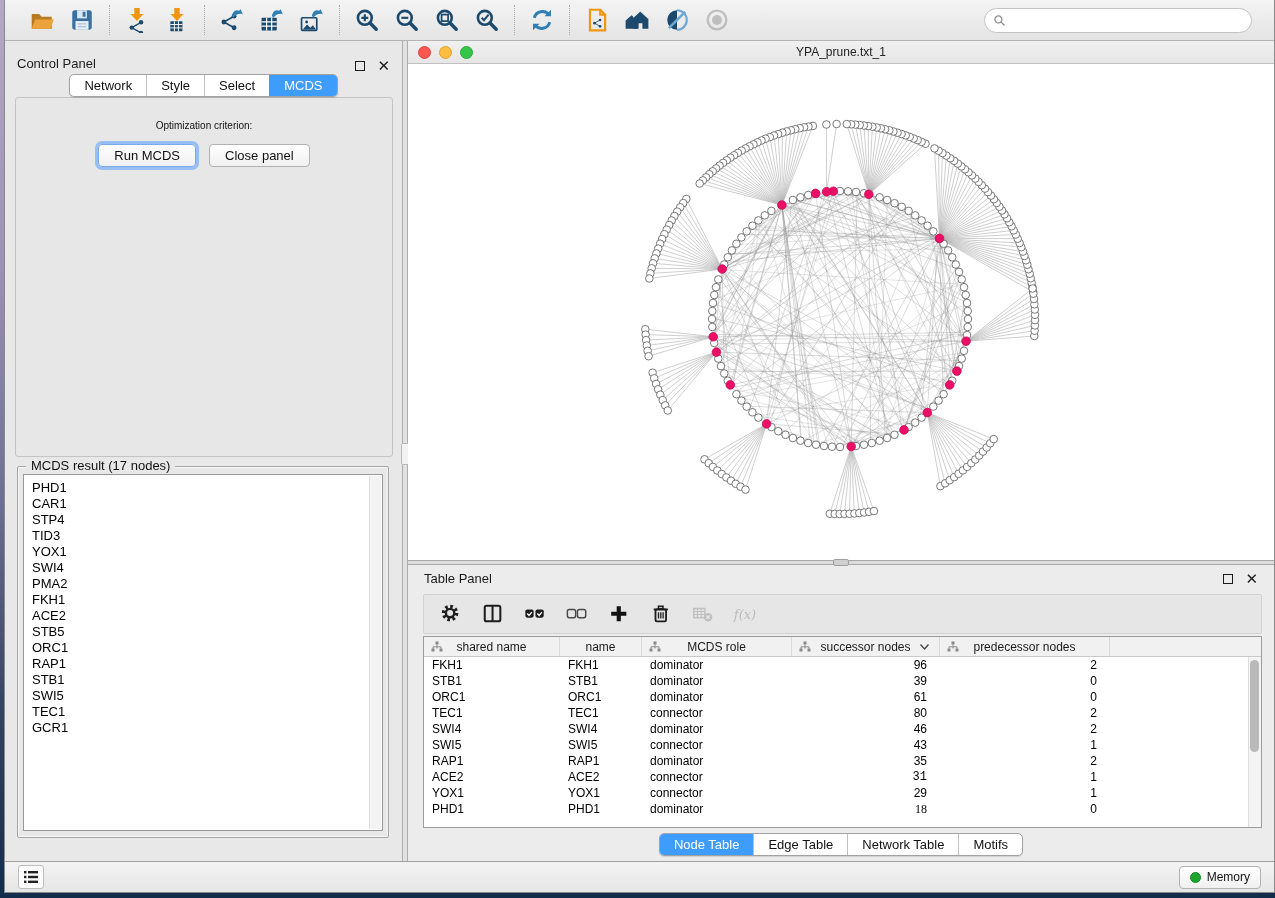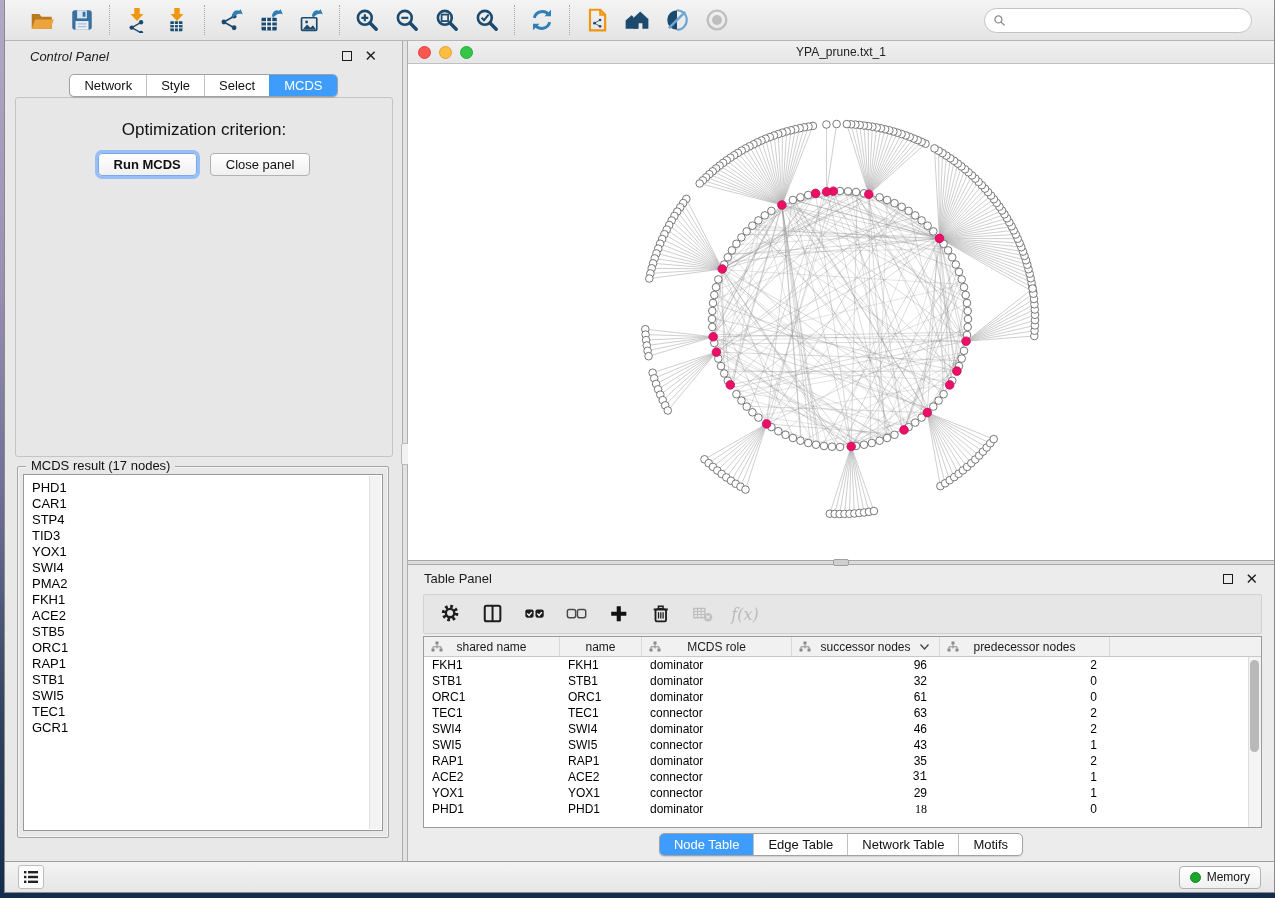--- a/index.html
+++ b/index.html
@@ -19,45 +19,45 @@
   .tb-spacer{flex:1;}
   .searchbox{width:268px;height:25px;background:#fff;border:1px solid #c3c3c3;border-radius:13px;
     display:flex;align-items:center;padding:0 8px;gap:5px;margin-right:12px;}
   .searchbox input{border:none;outline:none;flex:1;font-size:12px;background:transparent;}
   
   .main{flex:1;display:flex;min-height:0;}
   .vsplit{width:6px;background:#e2e2e2;border-left:1px solid #adadad;border-right:1px solid #adadad;position:relative;flex:0 0 auto;}
   .vsplit-handle{position:absolute;left:-2px;top:402px;width:9px;height:22px;background:#f2f2f2;border:1px solid #b9b9b9;border-radius:2px;}
   
   .cpanel{width:397px;flex:0 0 auto;background:#e8e8e8;position:relative;}
-  .cp-title-row{height:30px;display:flex;align-items:center;padding:0 25px;font-style:italic;}
+  .cp-title-row{height:30px;display:flex;align-items:flex-end;padding:0 12px;}
   .cp-title{font-size:13px;color:#1b1b1b;}
   .win-ctrls{margin-left:auto;display:flex;align-items:center;gap:12px;}
   .float-ico{width:10px;height:10px;border:1.6px solid #1a1a1a;display:inline-block;}
   .close-ico{font-size:15px;font-weight:bold;color:#1a1a1a;line-height:10px;}
   .cp-tabs-row{display:flex;justify-content:center;margin-top:3px;position:relative;z-index:2;}
   .seg{display:inline-flex;background:#fff;border:1px solid #a2a2a2;border-radius:5px;overflow:hidden;font-size:13px;
     box-shadow:0 1px 1px rgba(0,0,0,.12);}
   .seg>div{padding:3px 14px;border-left:1px solid #c2c2c2;color:#111;white-space:nowrap;}
   .seg>div:first-child{border-left:none;}
   .seg>div.active{background:#3e9cfd;color:#fff;border-left-color:#3e9cfd;}
   .cp-inset{position:absolute;left:10px;right:9px;top:56px;height:360px;background:#e7e7e7;
     border:1px solid #c4c4c4;border-radius:3px;}
-  .opt-label{text-align:center;font-size:17px;color:#111;margin-top:22px;}
+  .opt-label{text-align:center;font-size:10px;color:#111;margin-top:22px;}
   .combo{margin:9px 34px 0 36px;height:24px;background:#fff;border:1px solid #ababab;border-radius:5px;
     display:flex;align-items:center;box-shadow:0 1px 1px rgba(0,0,0,.10);}
   .combo .txt{flex:1;font-size:13px;padding:0 10px;color:#111;white-space:nowrap;overflow:hidden;}
   .combo .step{width:19px;height:22px;border-radius:0 4px 4px 0;background:linear-gradient(#72b4fd,#2a7cf7);
     display:flex;flex-direction:column;align-items:center;justify-content:center;gap:3px;}
   .tri-up{width:0;height:0;border-left:3.5px solid transparent;border-right:3.5px solid transparent;border-bottom:4.5px solid #fff;}
   .tri-dn{width:0;height:0;border-left:3.5px solid transparent;border-right:3.5px solid transparent;border-top:4.5px solid #fff;}
   .cp-buttons{display:flex;justify-content:center;gap:13px;margin-top:13px;}
   .btn{background:linear-gradient(#ffffff,#f0f0f0);border:1px solid #b2b2b2;border-radius:4px;
     font-size:13px;padding:3px 15px;color:#111;}
-  .btn.focusring{box-shadow:0 0 0 3px rgba(108,168,255,.65);border-color:#7aa8e8;font-weight:bold;}
+  .btn.focusring{box-shadow:0 0 0 3px rgba(108,168,255,.65);border-color:#7aa8e8;}
   .groupbox{position:absolute;left:12px;right:13px;top:425px;height:372px;border:1px solid #a5a5a5;border-radius:2px;
     box-shadow:inset 0 0 0 1px #f6f6f6;}
   .groupbox .gb-title{position:absolute;top:-9px;left:8px;background:#e8e8e8;padding:0 5px;font-size:13px;color:#111;}
   .gb-list{position:absolute;left:5px;right:5px;top:7px;bottom:6px;background:#fff;border:1px solid #989898;overflow:hidden;}
   .gb-scroll{position:absolute;top:1px;bottom:1px;right:1px;width:12px;background:#f3f3f3;border-left:1px solid #e0e0e0;}
   .gb-items{padding:5px 8px;font-size:13px;line-height:16px;color:#000;}
   
   .right{flex:1;display:flex;flex-direction:column;min-width:0;background:#ececec;}
   .net-window{height:520px;flex:0 0 auto;display:flex;flex-direction:column;border-bottom:1px solid #a8a8a8;}
   .net-titlebar{height:23px;background:linear-gradient(#f0f0f0,#e6e6e6);border-bottom:1px solid #c0c0c0;
@@ -73,21 +73,21 @@
   .hsplit-handle{position:absolute;left:50%;top:-2px;width:16px;height:7px;margin-left:-8px;background:#cfcfcf;border:1px solid #a0a0a0;border-radius:2px;}
   
   .tpanel{flex:1;display:flex;flex-direction:column;background:#ececec;min-height:0;}
   .tp-title-row{height:27px;display:flex;align-items:center;padding:0 16px;flex:0 0 auto;}
   .tp-title{font-size:13px;color:#1b1b1b;}
   .tp-toolbar{margin:2px 12px 0 15px;height:40px;background:#e6e6e6;border:1px solid #d2d2d2;border-radius:2px;
     display:flex;align-items:center;gap:16px;padding:0 14px;flex:0 0 auto;}
   .tp-tb-btn{width:26px;height:26px;display:flex;align-items:center;justify-content:center;}
   .tp-tb-btn svg{width:22px;height:22px;}
   .tp-tb-btn.disabled{opacity:.5;}
-  .fx-glyph{font-family:"DejaVu Serif","Liberation Serif",serif;font-style:italic;font-size:16px;color:#8f8f8f;}
+  .fx-glyph{font-family:"DejaVu Serif","Liberation Serif",serif;font-style:italic;font-size:13px;color:#8f8f8f;}
   .tablebox{margin:2px 12px 0 15px;flex:1;background:#fff;border:1px solid #9b9b9b;display:flex;flex-direction:column;min-height:0;position:relative;}
   .thead{height:20px;background:#f1f1f1;border-bottom:1px solid #c9c9c9;display:flex;flex:0 0 auto;font-size:12px;color:#1a1a1a;}
   .th{position:relative;display:flex;align-items:center;justify-content:center;border-right:1px solid #d9d9d9;flex:0 0 auto;}
   .th .attr-ico{position:absolute;left:7px;top:4px;}
   .th .sort-ico{position:absolute;right:10px;top:7px;}
   .th.filler{flex:1;border-right:none;}
   .tbody{flex:1;overflow:hidden;position:relative;}
   .tr{display:flex;height:16px;font-size:12px;color:#000;align-items:center;}
   .td{flex:0 0 auto;white-space:nowrap;overflow:hidden;}
   .td.l{padding-left:8px;text-align:left;}
@@ -1109,35 +1109,35 @@
                   <div class="td l" style="width: 136px;">FKH1</div>
                   <div class="td l" style="width: 82px;">FKH1</div>
                   <div class="td l" style="width: 150px;">dominator</div>
                   <div class="td r" style="width: 148px;">96</div>
                   <div class="td r" style="width: 170px;">2</div>
                 </div>
                 <div class="tr">
                   <div class="td l" style="width: 136px;">STB1</div>
                   <div class="td l" style="width: 82px;">STB1</div>
                   <div class="td l" style="width: 150px;">dominator</div>
-                  <div class="td r" style="width: 148px;">32</div>
+                  <div class="td r" style="width: 148px;">39</div>
                   <div class="td r" style="width: 170px;">0</div>
                 </div>
                 <div class="tr">
                   <div class="td l" style="width: 136px;">ORC1</div>
                   <div class="td l" style="width: 82px;">ORC1</div>
                   <div class="td l" style="width: 150px;">dominator</div>
                   <div class="td r" style="width: 148px;">61</div>
                   <div class="td r" style="width: 170px;">0</div>
                 </div>
                 <div class="tr">
                   <div class="td l" style="width: 136px;">TEC1</div>
                   <div class="td l" style="width: 82px;">TEC1</div>
                   <div class="td l" style="width: 150px;">connector</div>
-                  <div class="td r" style="width: 148px;">63</div>
+                  <div class="td r" style="width: 148px;">80</div>
                   <div class="td r" style="width: 170px;">2</div>
                 </div>
                 <div class="tr">
                   <div class="td l" style="width: 136px;">SWI4</div>
                   <div class="td l" style="width: 82px;">SWI4</div>
                   <div class="td l" style="width: 150px;">dominator</div>
                   <div class="td r" style="width: 148px;">46</div>
                   <div class="td r" style="width: 170px;">2</div>
                 </div>
                 <div class="tr">

